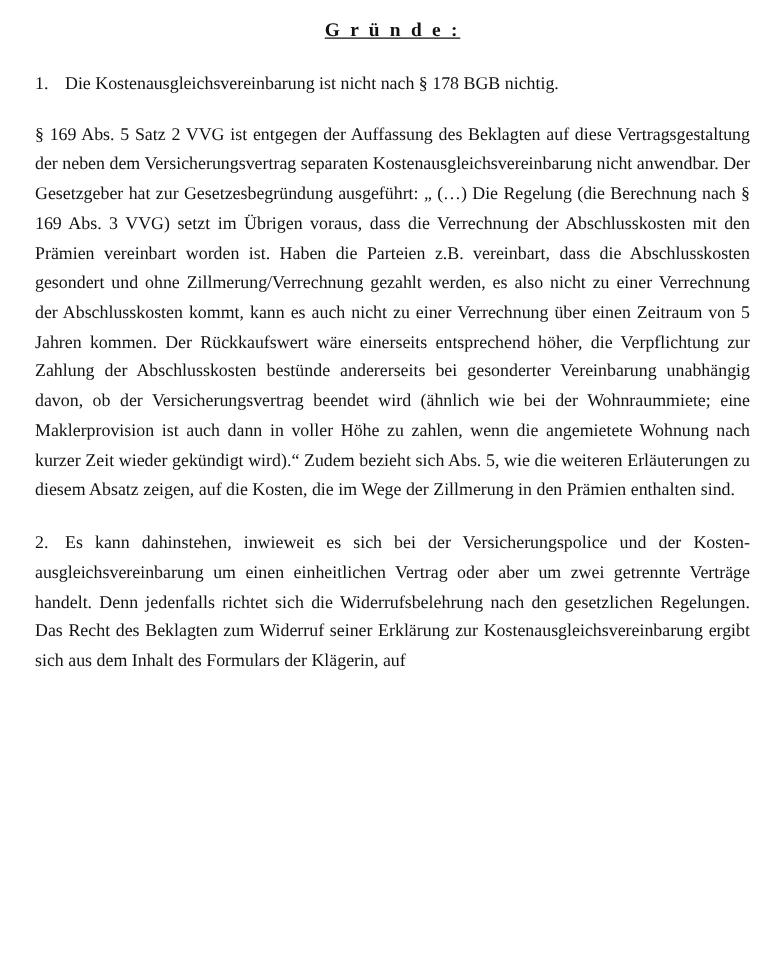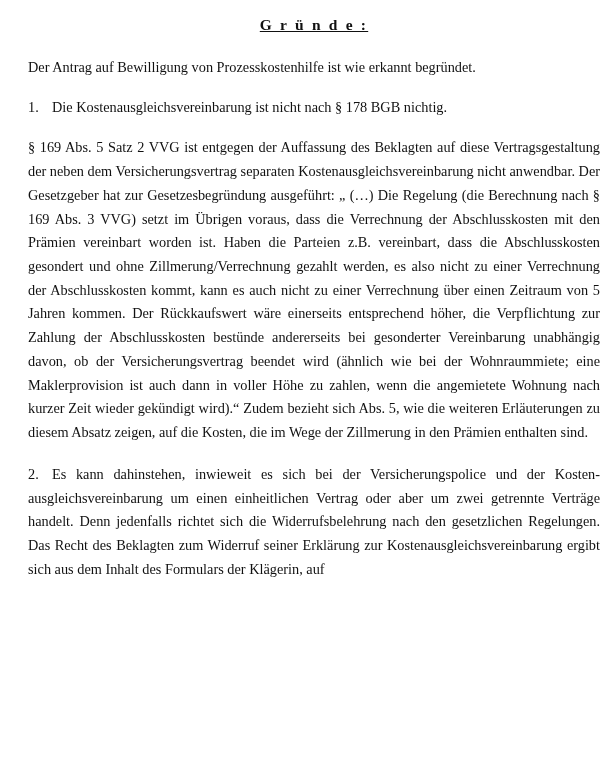--- a/index.html
+++ b/index.html
@@ -55,21 +55,20 @@
     margin-bottom: 17px;
   }
 </style>
 </head>
 <body>
 
 <div class="page">
 
   <div class="doc-title">G r ü n d e :</div>
 
-  <p class="para tight">Der Antrag auf Bewilligung von Prozesskostenhilfe ist wie erkannt begründet.</p>
 
 
   <p class="para numbered block">
     <span class="num-label">1.</span><span>Die Kostenausgleichsvereinbarung ist nicht nach § 178 BGB nichtig.</span>
   </p>
 
   <p class="para">§ 169 Abs. 5 Satz 2 VVG ist entgegen der Auffassung des Beklagten auf diese Ver­tragsgestaltung der neben dem Versicherungsvertrag separaten Kostenausgleichsver­einbarung nicht anwendbar. Der Gesetzgeber hat zur Gesetzesbegründung ausgeführt: „ (…) Die Regelung (die Berechnung nach § 169 Abs. 3 VVG) setzt im Übrigen voraus, dass die Verrechnung der Abschlusskosten mit den Prämien vereinbart worden ist. Haben die Parteien z.B. vereinbart, dass die Abschlusskosten gesondert und ohne Zillmerung/Verrechnung gezahlt werden, es also nicht zu einer Verrechnung der Ab­schlusskosten kommt, kann es auch nicht zu einer Verrechnung über einen Zeitraum von 5 Jahren kommen. Der Rückkaufswert wäre einerseits entsprechend höher, die Verpflichtung zur Zahlung der Abschlusskosten bestünde andererseits bei gesonderter Vereinbarung unabhängig davon, ob der Versicherungsvertrag beendet wird (ähnlich wie bei der Wohnraummiete; eine Maklerprovision ist auch dann in voller Höhe zu zahlen, wenn die angemietete Wohnung nach kurzer Zeit wieder gekündigt wird).“ Zudem bezieht sich Abs. 5, wie die weiteren Erläuterungen zu diesem Absatz zeigen, auf die Kosten, die im Wege der Zillmerung in den Prämien enthalten sind.</p>
 
   <p class="para numbered">
     <span class="num-label">2.</span><span>Es kann dahinstehen, inwieweit es sich bei der Versicherungspolice und der Kosten­ausgleichsvereinbarung um einen einheitlichen Vertrag oder aber um zwei getrennte Verträge handelt. Denn jedenfalls richtet sich die Widerrufsbelehrung nach den gesetz­lichen Regelungen. Das Recht des Beklagten zum Widerruf seiner Erklärung zur Kos­tenausgleichsvereinbarung ergibt sich aus dem Inhalt des Formulars der Klägerin, auf</span>

